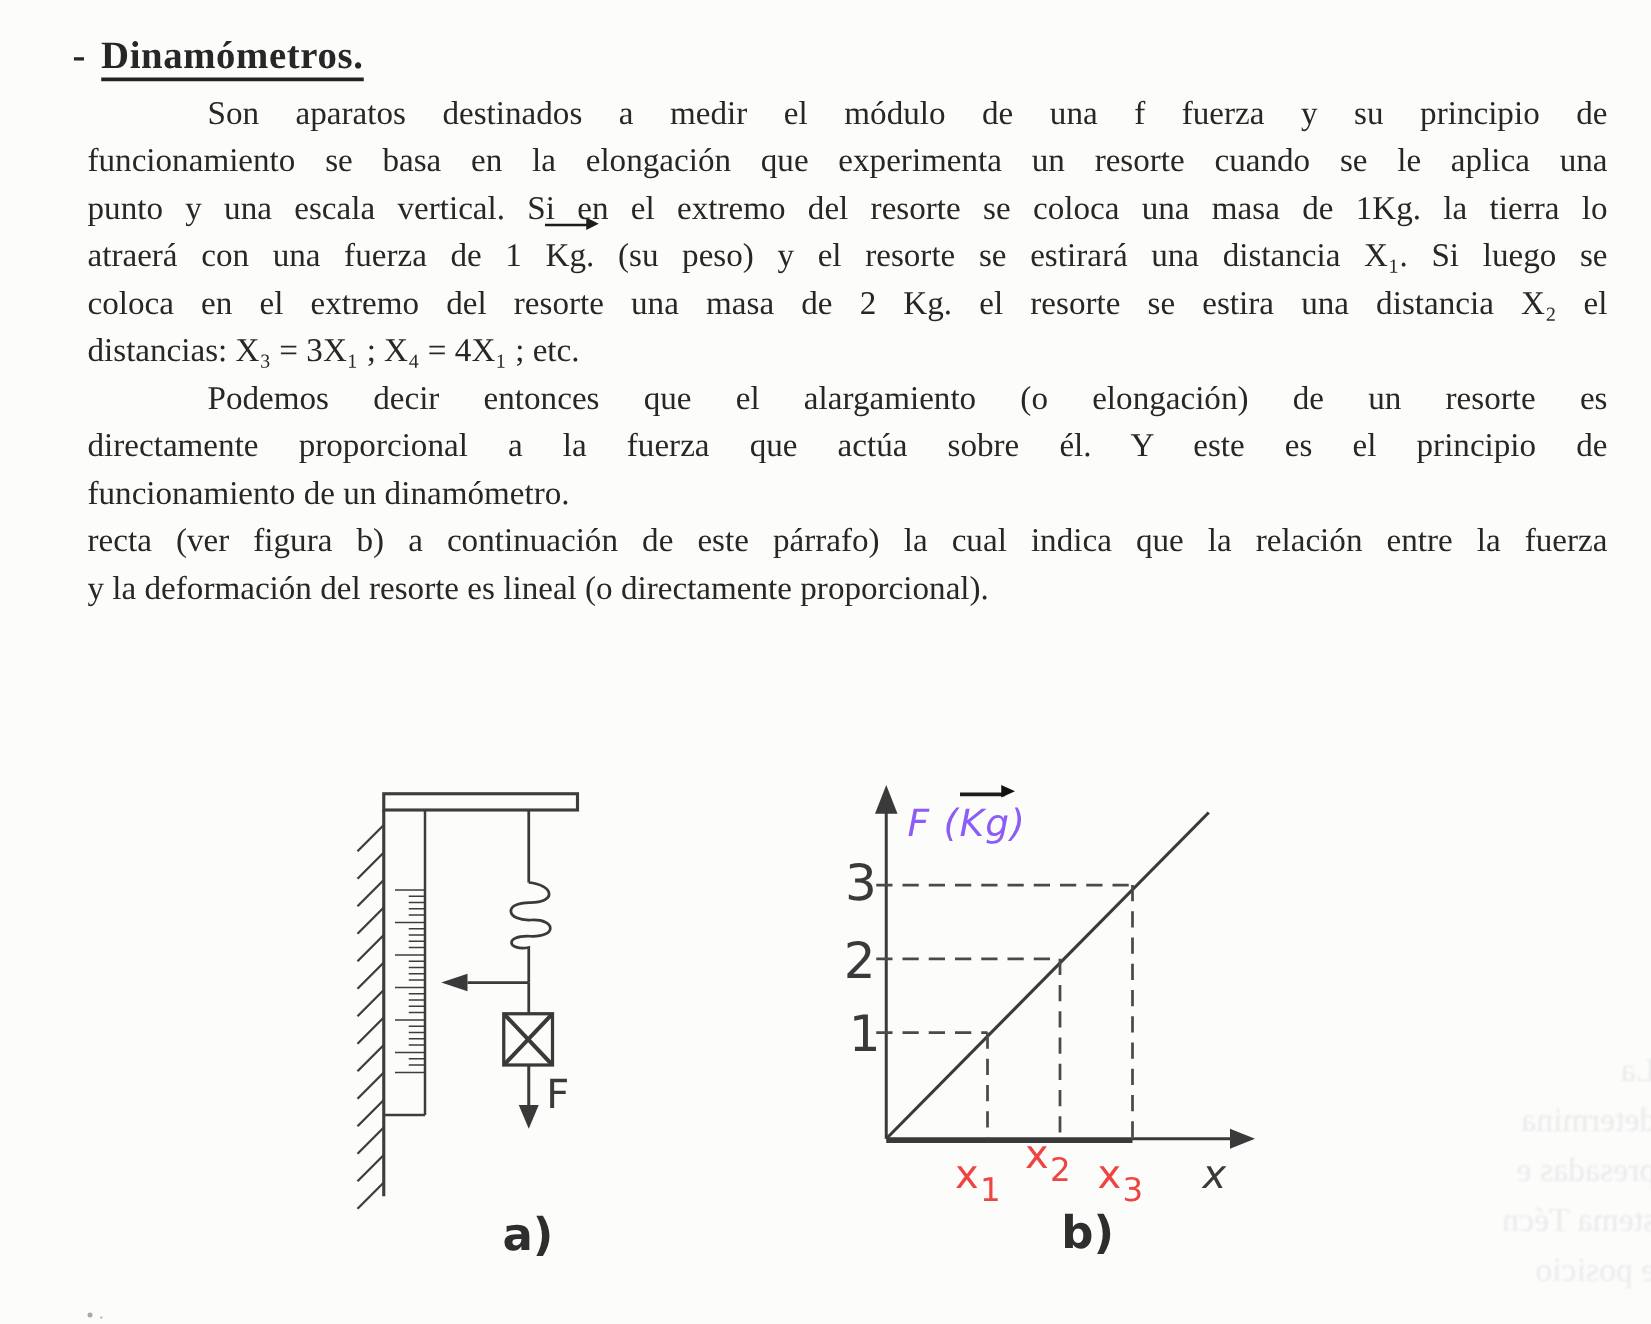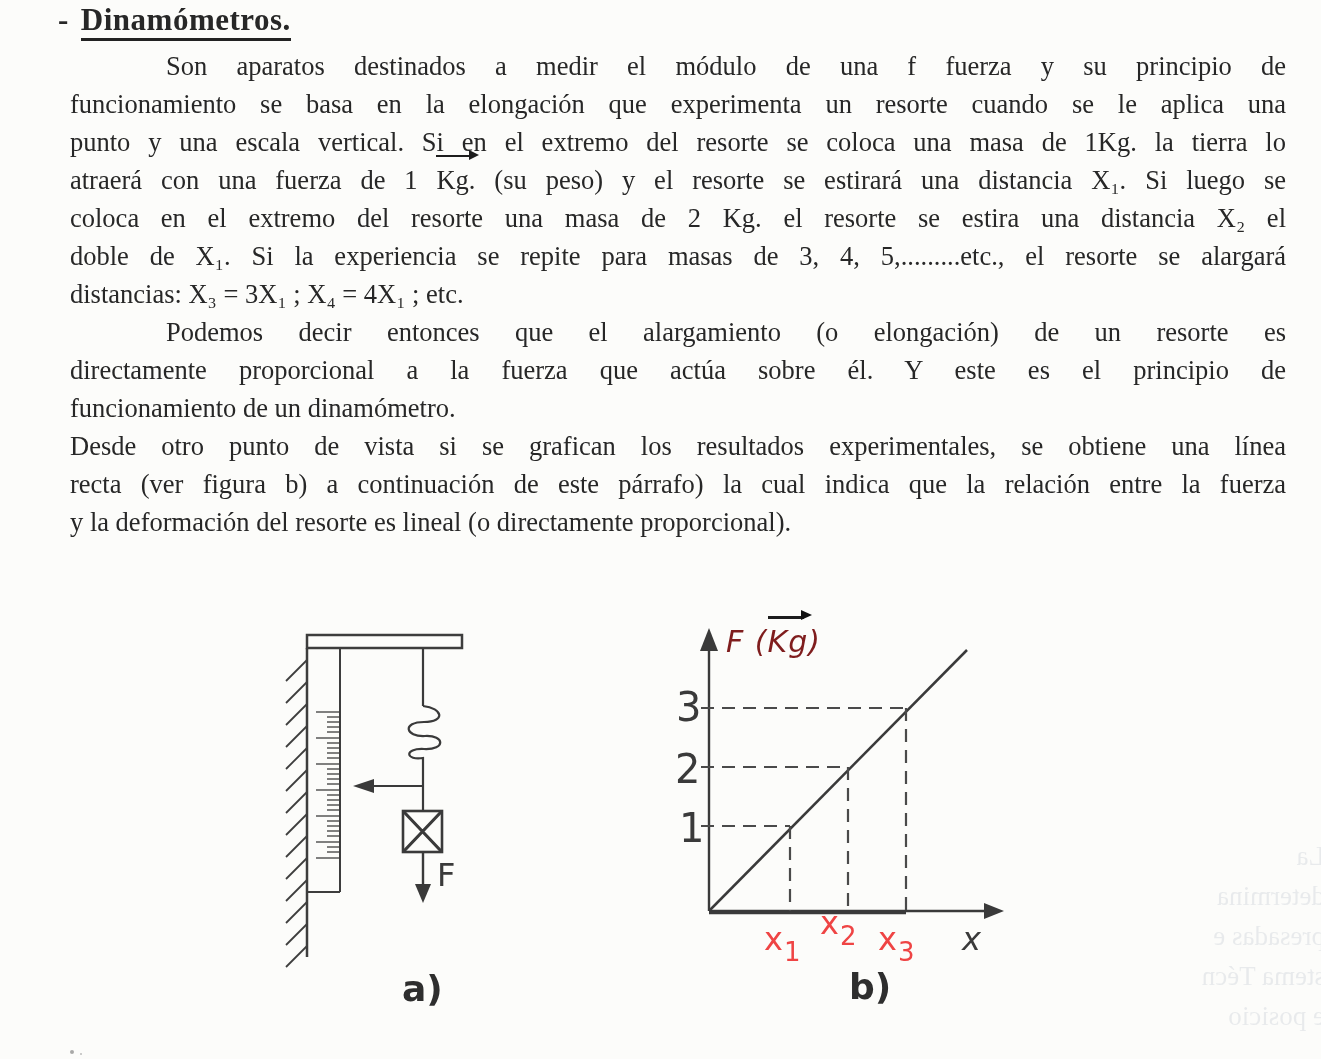--- a/index.html
+++ b/index.html
@@ -2,21 +2,21 @@
 <html><head>
 <meta charset="utf-8">
 <style>
   html,body{margin:0;padding:0;}
   body{
     width:1321px;height:1059px;overflow:hidden;position:relative;
     background:#fcfcfa;
     font-family:"Liberation Serif", serif;
     color:#272727;
   }
-  .textcol{padding:0 35px 0 38px;}
+  .textcol{padding:24px 35px 0 38px;}
   .title-row{
     margin-left:20px;margin-bottom:7px;
     font-size:31px;font-weight:bold;line-height:40px;letter-spacing:0.5px;
   }
   .tdash{margin-right:12px;}
   .tmain{border-bottom:3px solid #222;padding-bottom:1px;}
   .line{
     font-size:26.5px;line-height:38px;height:38px;
     text-align:justify;text-align-last:justify;margin-left:32px;
   }
@@ -32,21 +32,21 @@
   }
   .figures{position:absolute;left:0;top:600px;width:1321px;height:459px;}
   .figures svg{position:absolute;}
   .figlabel{position:absolute;font-family:"DejaVu Sans", sans-serif;color:#2e2e2e;}
   .cap{font-size:36px;font-weight:bold;}
   .forceF{font-size:32px;font-weight:500;color:#3a3a3a;}
   .ytick{font-size:40px;color:#3a3a3a;}
   .xtick{font-size:32px;color:#ef4444;}
   .xtick .sub{font-size:26px;position:relative;top:11px;left:1px;}
   .xaxis-label{font-size:32px;font-style:italic;color:#3a3a3a;}
-  .axis-title{font-size:30px;font-style:italic;color:#7f1d1d;letter-spacing:1px;}
+  .axis-title{font-size:30px;font-style:italic;color:#8b5cf6;letter-spacing:1px;margin-top:18px;}
   .axis-title .vec::before{top:-8px;height:3px;right:4px;}
   .axis-title .vec::after{top:-14px;border-top:5.5px solid transparent;border-bottom:5.5px solid transparent;border-left:11px solid #111;}
   .bleed{
     position:absolute;right:-4px;top:236px;width:235px;
     transform:scaleX(-1);
     font-size:27px;line-height:40px;color:#8d99ab;opacity:0.17;filter:blur(0.7px);
   }
   .speck{
     position:absolute;left:70px;top:450px;width:4px;height:4px;border-radius:50%;
     background:#666;box-shadow:9px 2px 0 -1px #888;opacity:0.55;
@@ -56,28 +56,26 @@
 <body>
 
 <div class="textcol">
   <div class="title-row"><span class="tdash">-</span><span class="tmain">Dinamómetros.</span></div>
 
   <div class="line indent">Son aparatos destinados a medir el módulo de una f fuerza y su principio de</div>
   <div class="line">funcionamiento se basa en la elongación que experimenta un resorte cuando se le aplica una</div>
   <div class="line">punto y una escala vertical. Si en el extremo del resorte se coloca una masa de 1Kg. la tierra lo</div>
   <div class="line"><span>atraerá con una fuerza de 1 </span><span class="vec"><span>Kg.</span></span><span> (su peso) y el resorte se estirará una distancia X₁. Si luego se</span></div>
   <div class="line">coloca en el extremo del resorte una masa de 2 Kg. el resorte se estira una distancia X₂ el</div>
-  <div class="line">doble de X₁. Si la experiencia se repite para masas de 3, 4, 5,.........etc., el resorte se alargará</div>
   <div class="line last">distancias: X₃ = 3X₁ ; X₄ = 4X₁ ; etc.</div>
 
   <div class="line indent">Podemos decir entonces que el alargamiento (o elongación) de un resorte es</div>
   <div class="line">directamente proporcional a la fuerza que actúa sobre él. Y este es el principio de</div>
   <div class="line last">funcionamiento de un dinamómetro.</div>
 
-  <div class="line">Desde otro punto de vista si se grafican los resultados experimentales, se obtiene una línea</div>
   <div class="line">recta (ver figura b) a continuación de este párrafo) la cual indica que la relación entre la fuerza</div>
   <div class="line last">y la deformación del resorte es lineal (o directamente proporcional).</div>
 </div>
 
 <div class="figures">
 
   <svg style="left:255px;top:15px;width:310px;height:405px" viewBox="255 615 310 405" xmlns="http://www.w3.org/2000/svg" fill="none">
     <g stroke="#3d3d3d">
       <rect x="307" y="635" width="155" height="13" stroke-width="2.5"></rect>
       <path d="M307,648 L307,957" stroke-width="2.5"></path>

